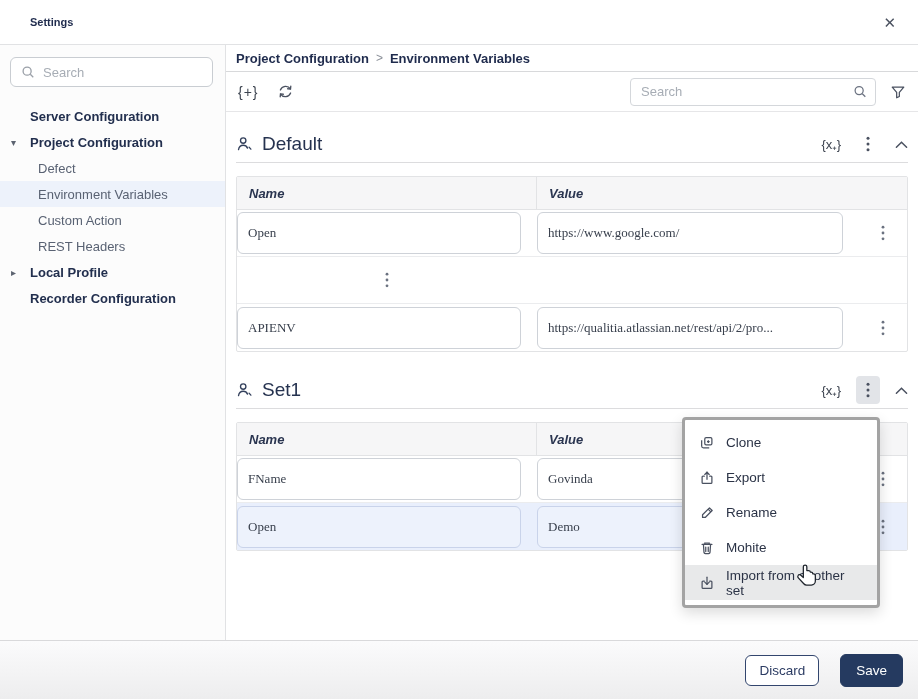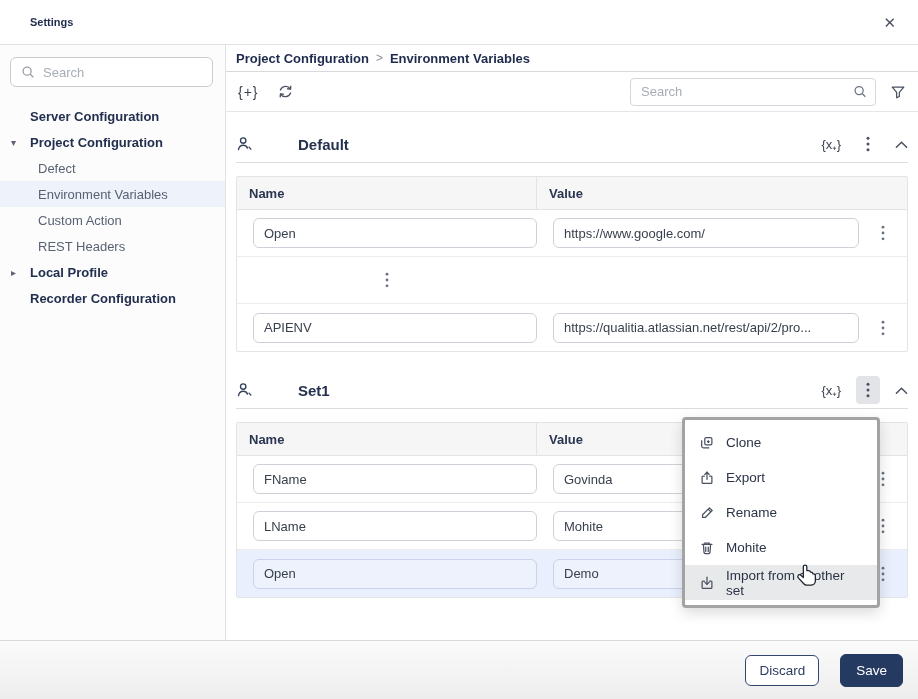--- a/index.html
+++ b/index.html
@@ -52,41 +52,41 @@
   .tb-search input { border:none; outline:none; width:100%; font-size:13px; color:#39404d;
     font-family:"Liberation Sans",sans-serif; background:transparent; }
   .tb-search input::placeholder { color:#a7adb5; }
   .tb-filter { margin-left:14px; cursor:pointer; display:flex; }
 
   .content { flex:1 1 auto; padding:0 10px; overflow:hidden; }
 
   
   .section-hdr { display:flex; align-items:center; gap:8px; height:37px; margin-top:14px;
     border-bottom:1px solid #dcdcde; }
-  .section-title { font-size:15px; font-weight:bold; color:#25324f;margin-left:36px; }
+  .section-title { font-size:19px; font-weight:normal; color:#25324f; }
   .sec-icons { margin-left:auto; display:flex; align-items:center; gap:15px; }
   .addvar { font-size:13px; color:#3c434f; cursor:pointer; }
   .kebab-btn { display:flex; align-items:center; justify-content:center; width:24px; height:28px;
     border-radius:4px; cursor:pointer; }
   .kebab-btn.active { background:#e2e4e8; }
   .chev { display:flex; cursor:pointer; }
 
   
   .vtable { margin-top:13px; border:1px solid #e2e3e5; border-radius:2px; background:#fff; }
   .thead { display:grid; grid-template-columns:300px 322px 1fr; height:33px; align-items:center;
     background:#f6f6f7; border-bottom:1px solid #e2e3e5; font-size:13px; font-weight:600; color:#2a3550; }
-  .thead .hcell { padding-left:12px; height:100%; display:flex; align-items:center; }
+  .thead .hcell { padding-left:12px; height:100%; display:flex; align-items:center;font-style:italic; }
   .thead .hcell.first { border-right:1px solid #e2e3e5; }
   .trow { display:grid; grid-template-columns:300px 322px 1fr; height:47px; align-items:center;
     border-bottom:1px solid #ebecee; }
   .trow:last-child { border-bottom:none; }
   .trow.hl { background:#e9effc; }
-  .field { height:30px; margin:0 16px; width:calc(100% - 16px); border:1px solid #ced2d8; border-radius:6px;
+  .field { height:42px; margin:0 0; width:calc(100% - 16px); border:1px solid #ced2d8; border-radius:6px;
     padding:0 10px; font-size:13px; color:#39404d; background:#fff; outline:none;
-    font-family:Liberation Sans, sans-serif; }
+    font-family:Liberation Serif, serif; }
   .trow.hl .field { background:#edf2fc; border-color:#c9d3ea; }
   .act-cell { display:flex; justify-content:center; }
   .row-kebab { cursor:pointer; display:flex; padding:4px; }
 
   
   .ctx-menu { position:absolute; left:456px; top:372px; width:198px; background:#fff;
     border:3px solid #a3a3a3; border-radius:4px; box-shadow:0 5px 14px rgba(0,0,0,.14);
     padding:5px 0; z-index:20; }
   .mi { display:flex; align-items:center; gap:11px; height:35px; padding:0 14px;
     font-size:13.5px; color:#2b3346; cursor:pointer; }
@@ -295,33 +295,20 @@
             <span class="act-cell">
                 <span class="row-kebab">
                   <svg width="4" height="16" viewBox="0 0 4 16" fill="#6b7280">
                     <circle cx="2" cy="2.2" r="1.4"></circle>
                     <circle cx="2" cy="8" r="1.4"></circle>
                     <circle cx="2" cy="13.8" r="1.4"></circle>
                   </svg>
                 </span>
               </span>
           </div>
-          <div class="trow">
-            <span><input class="field" value="LName" style=""></span>
-            <span><input class="field" value="Mohite" style=""></span>
-            <span class="act-cell">
-                <span class="row-kebab">
-                  <svg width="4" height="16" viewBox="0 0 4 16" fill="#6b7280">
-                    <circle cx="2" cy="2.2" r="1.4"></circle>
-                    <circle cx="2" cy="8" r="1.4"></circle>
-                    <circle cx="2" cy="13.8" r="1.4"></circle>
-                  </svg>
-                </span>
-              </span>
-          </div>
           <div class="trow hl">
             <span><input class="field" value="Open" style=""></span>
             <span><input class="field" value="Demo" style=""></span>
             <span class="act-cell">
                 <span class="row-kebab">
                   <svg width="4" height="16" viewBox="0 0 4 16" fill="#6b7280">
                     <circle cx="2" cy="2.2" r="1.4"></circle>
                     <circle cx="2" cy="8" r="1.4"></circle>
                     <circle cx="2" cy="13.8" r="1.4"></circle>
                   </svg>

